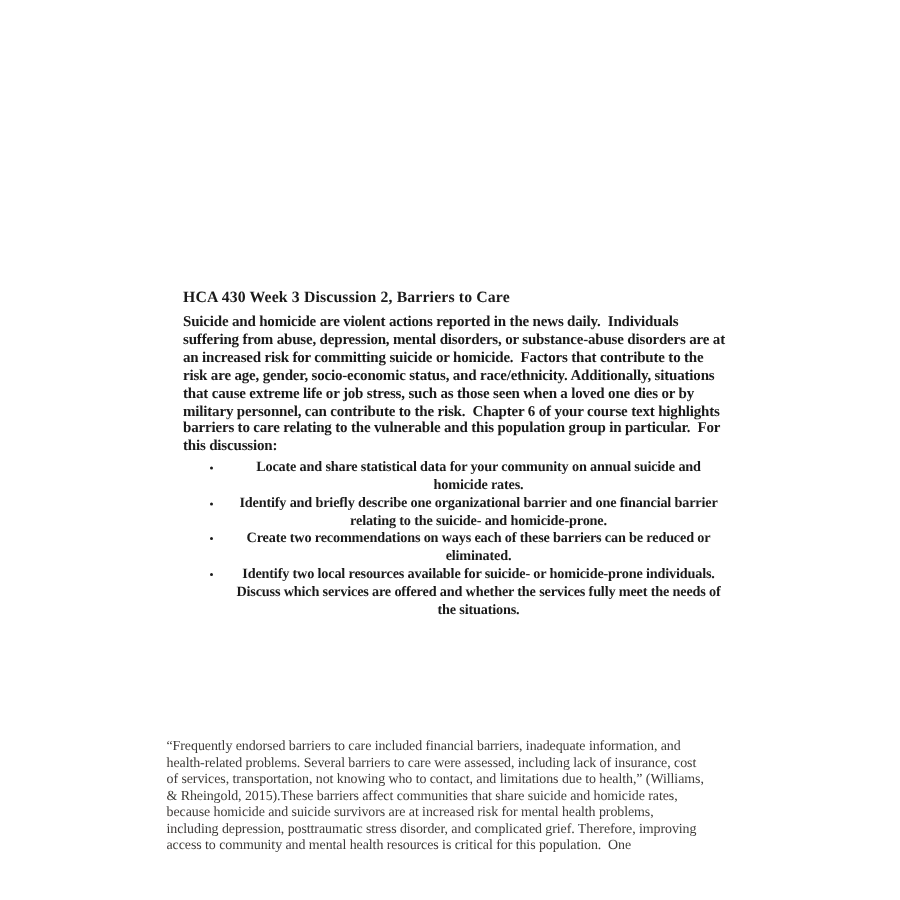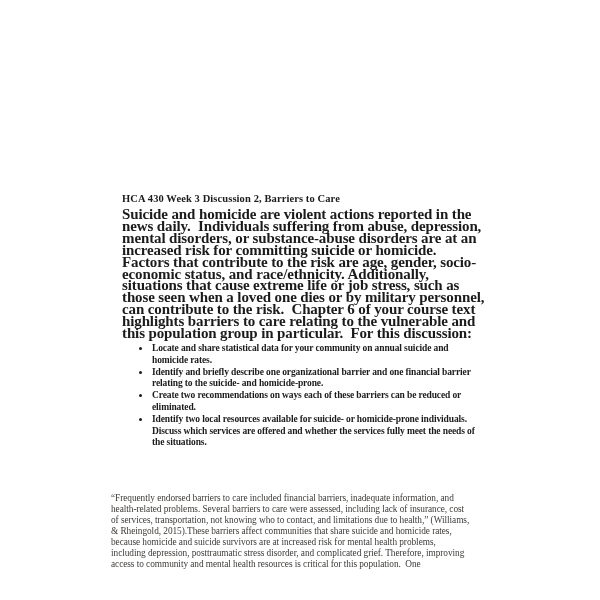--- a/index.html
+++ b/index.html
@@ -39,36 +39,37 @@
   .doc-subtitle {
     margin-top: 8px;
     color: #ff0000;
     font-weight: bold;
     font-size: 9.5px;
     line-height: 11px;
   }
   .doc-intro {
     margin-top: 4px;
     font-weight: bold;
-    font-size: 15px;
+    font-size: 10px;
     line-height: 11.9px;
     letter-spacing: -0.12px;
     white-space: pre-wrap;
   }
   ul.doc-bullets {
     margin: 3px 0 0 0;
     padding-left: 29px;
     list-style: disc;
   }
   ul.doc-bullets li {
     font-weight: bold;
     font-size: 9.5px;
     line-height: 11.8px;
     letter-spacing: -0.12px;
     padding-left: 1px;
+    text-align: center;
   }
   .doc-response {
     position: absolute;
     left: 111px;
     top: 493px;
     width: 361px;
     color: #3d3a37;
     font-size: 9.3px;
     line-height: 11px;
     letter-spacing: -0.05px;

